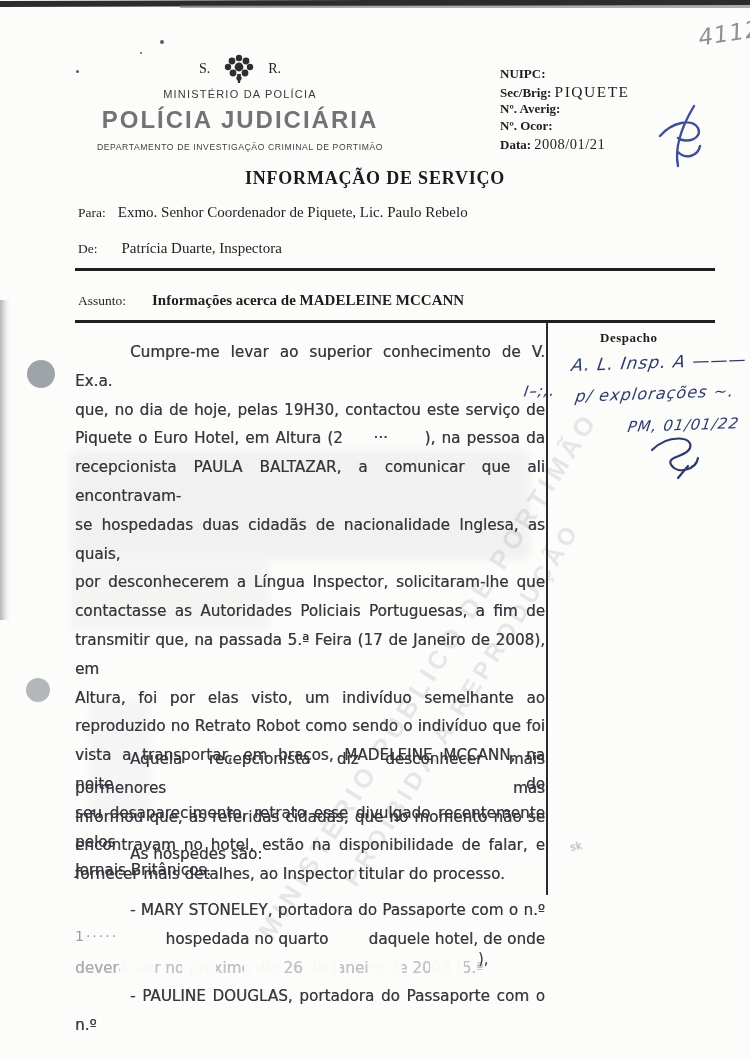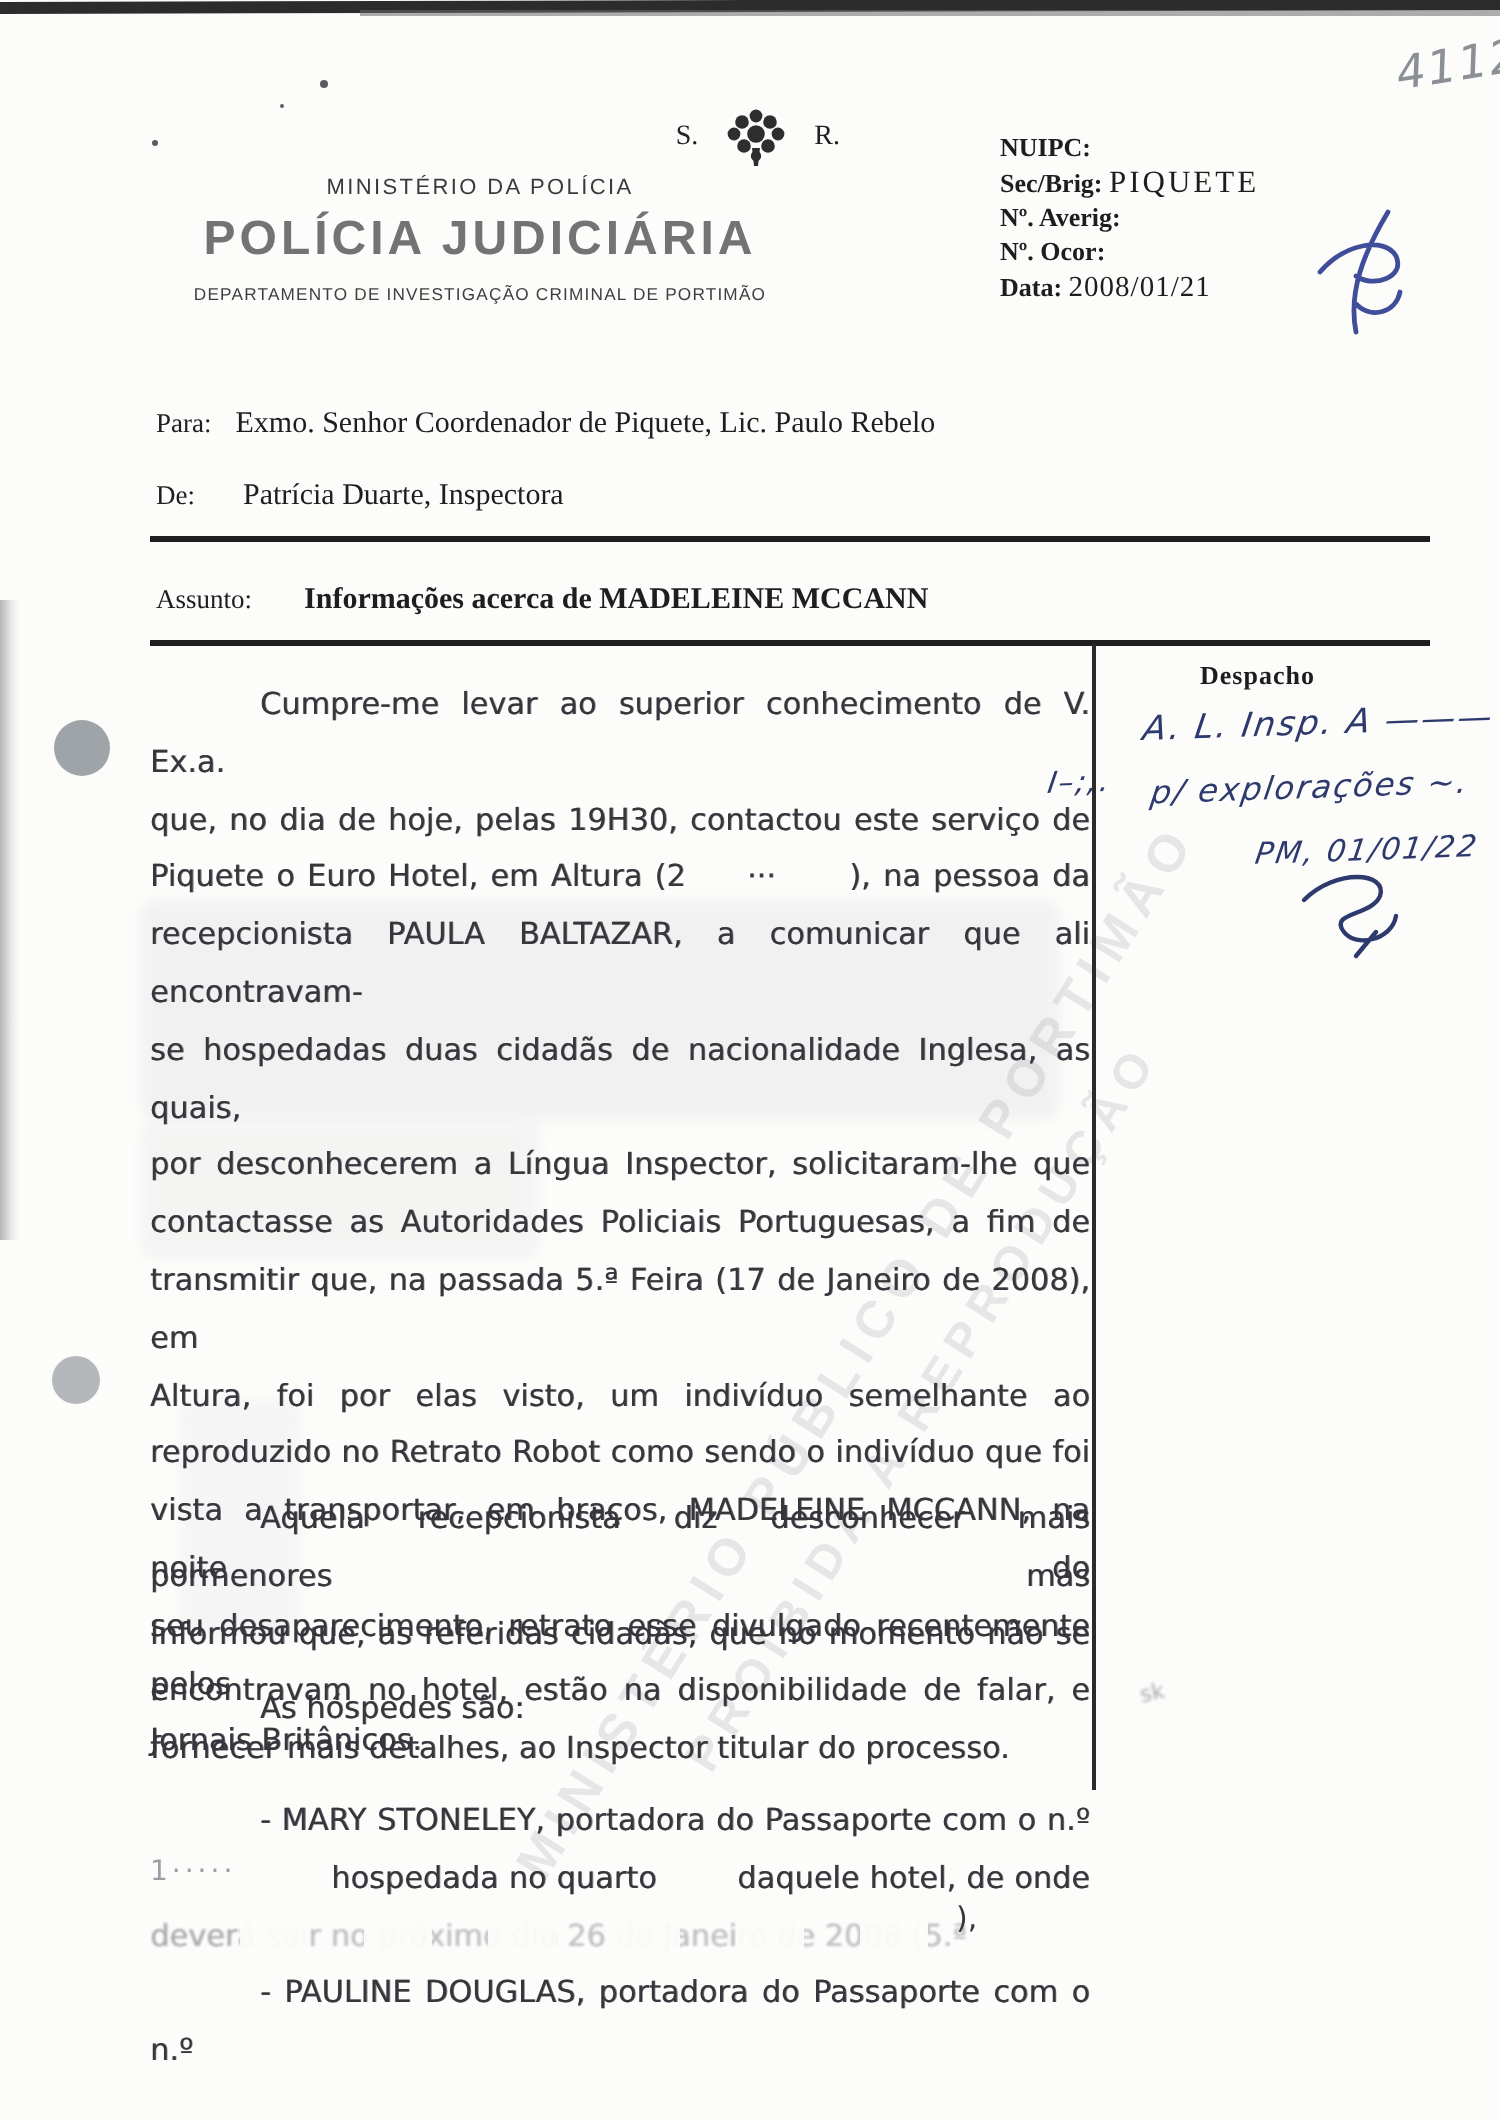--- a/index.html
+++ b/index.html
@@ -11,21 +11,21 @@
   .speck{position:absolute;border-radius:50%;background:#5a5d60;}
   .edge-shadow{position:absolute;left:0;top:300px;width:10px;height:320px;
       background:linear-gradient(90deg,rgba(90,95,100,.45),rgba(120,125,130,.12) 60%,transparent);}
   .blotch{position:absolute;background:#d9dbdf;border-radius:8px;opacity:.30;filter:blur(3px);}
   .hole{position:absolute;border-radius:50%;}
   .hole.h1{left:27px;top:360px;width:28px;height:28px;background:#9fa4a8;}
   .hole.h2{left:26px;top:678px;width:24px;height:24px;background:#b5b8bb;}
   
   .pencil{position:absolute;left:698px;top:20px;font-size:23px;font-style:italic;color:#8b9096;
       transform:rotate(-9deg);letter-spacing:1px;}
-  .crest-row{position:absolute;left:60px;top:52px;width:360px;text-align:right;}
+  .crest-row{position:absolute;left:60px;top:52px;width:360px;text-align:center;}
   .crest-row .sr{font-family:"Liberation Serif",serif;font-size:14px;color:#222;vertical-align:top;line-height:34px;}
   .crest-svg{display:inline-block;vertical-align:top;margin:0 10px;}
   .ministry{position:absolute;left:60px;top:88px;width:360px;text-align:center;
       font-family:"Liberation Sans",sans-serif;font-size:11px;letter-spacing:1.2px;color:#3a3a3a;}
   .org{position:absolute;left:60px;top:106px;width:360px;text-align:center;
       font-family:"Liberation Sans",sans-serif;font-size:24px;font-weight:600;letter-spacing:2px;color:#737373;}
   .dept{position:absolute;left:60px;top:142px;width:360px;text-align:center;
       font-family:"Liberation Sans",sans-serif;font-size:8.6px;letter-spacing:.6px;color:#3e3e3e;}
   .meta{position:absolute;left:500px;top:66px;font-family:"Liberation Serif",serif;color:#1d1d1d;}
   .meta .row{height:17.4px;font-size:13px;font-weight:bold;}
@@ -114,20 +114,21 @@
     <div class="row"><span>Nº. Ocor:</span></div>
     <div class="row"><span>Data:</span>
       <span class="val">2008/01/21</span></div>
   </div>
   <div class="sig-data">
     <svg width="64" height="76" viewBox="0 0 64 76">
       <path d="M46 6 C 34 26, 26 46, 30 66 M12 36 C 24 22, 44 18, 50 28 C 55 39, 38 44, 30 38 M30 52 C 38 60, 50 56, 52 46" fill="none" stroke="#3f4d9a" stroke-width="2.4" stroke-linecap="round"></path>
     </svg>
   </div>
 
+  <div class="title">INFORMAÇÃO DE SERVIÇO</div>
 
   <div class="fieldrow" style="left:78px;top:203px;">
     <span class="lab">Para:</span>
     <span class="val" style="margin-left:8px;">Exmo. Senhor Coordenador de Piquete, Lic. Paulo Rebelo</span>
   </div>
   <div class="fieldrow" style="left:78px;top:239px;">
     <span class="lab">De:</span>
     <span class="val" style="margin-left:20px;">Patrícia Duarte, Inspectora</span>
   </div>
   <div class="rule" style="top:268px;"></div>

